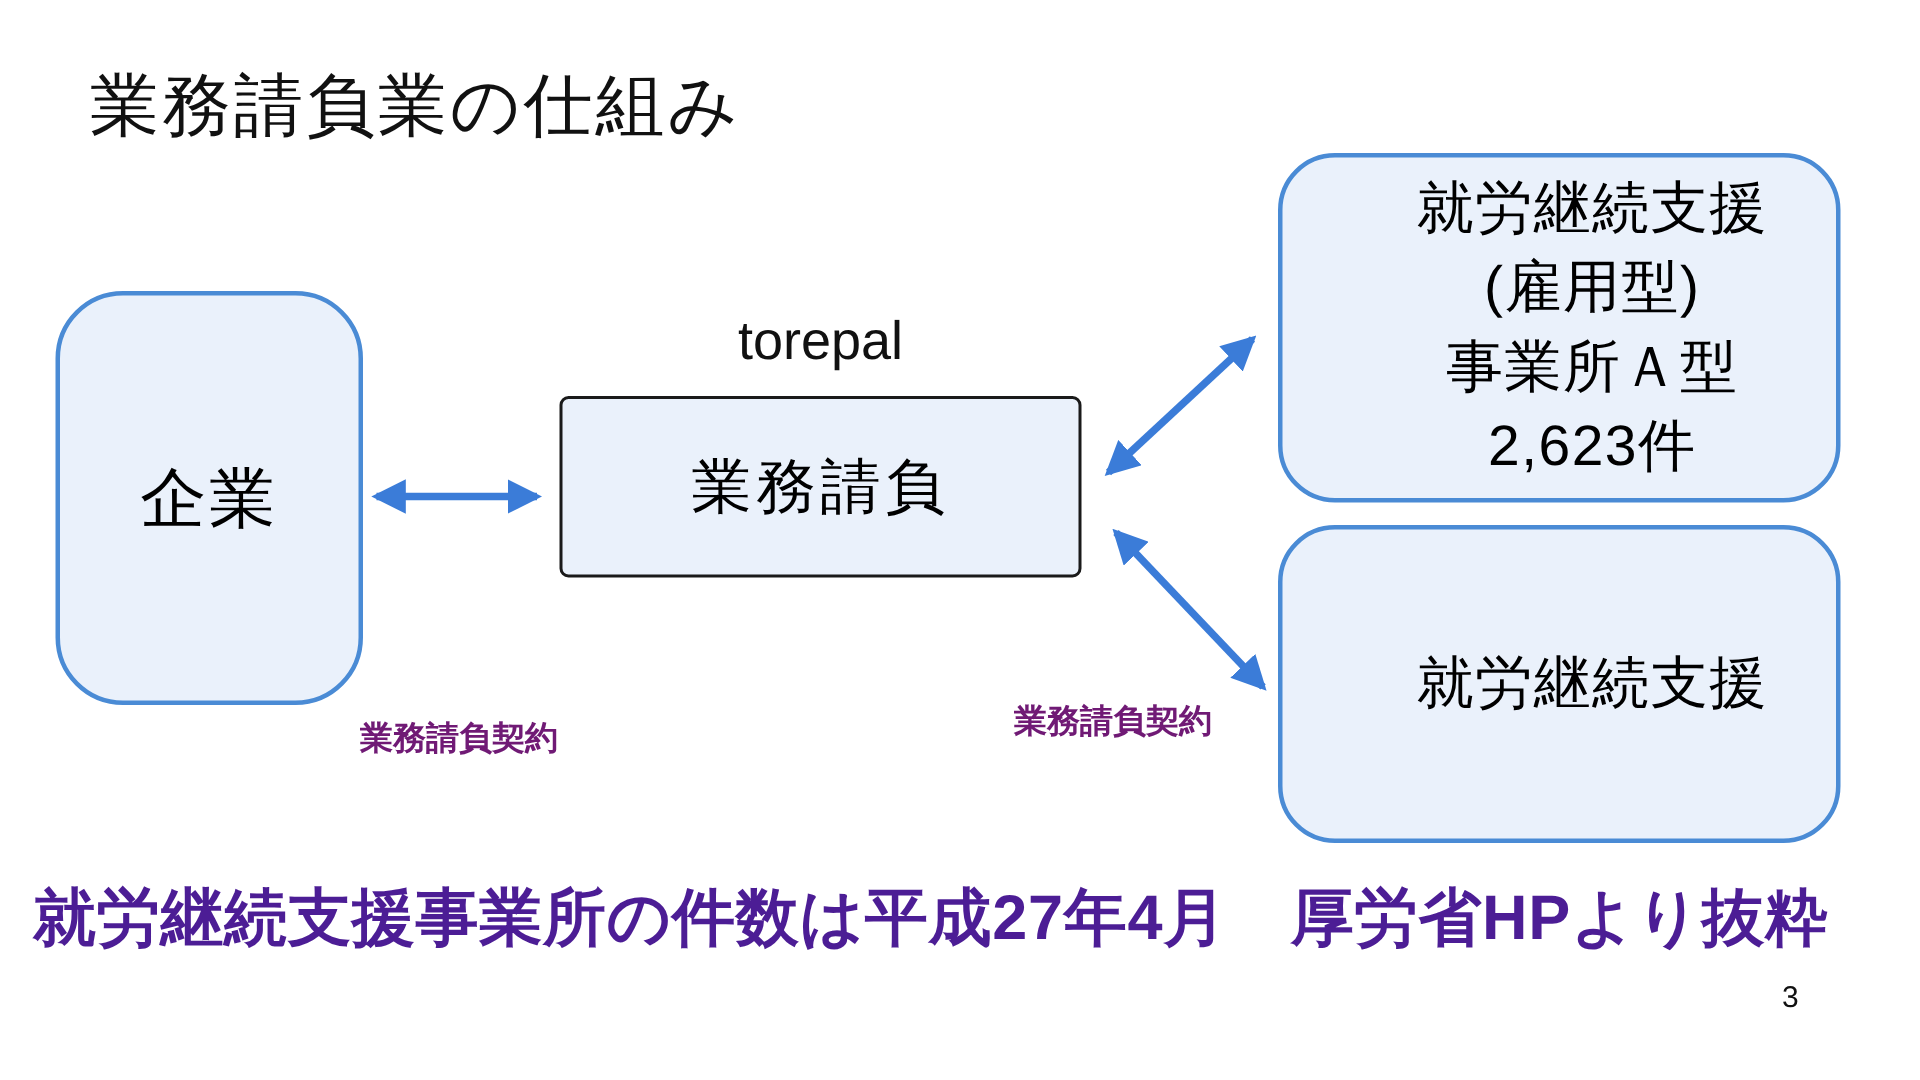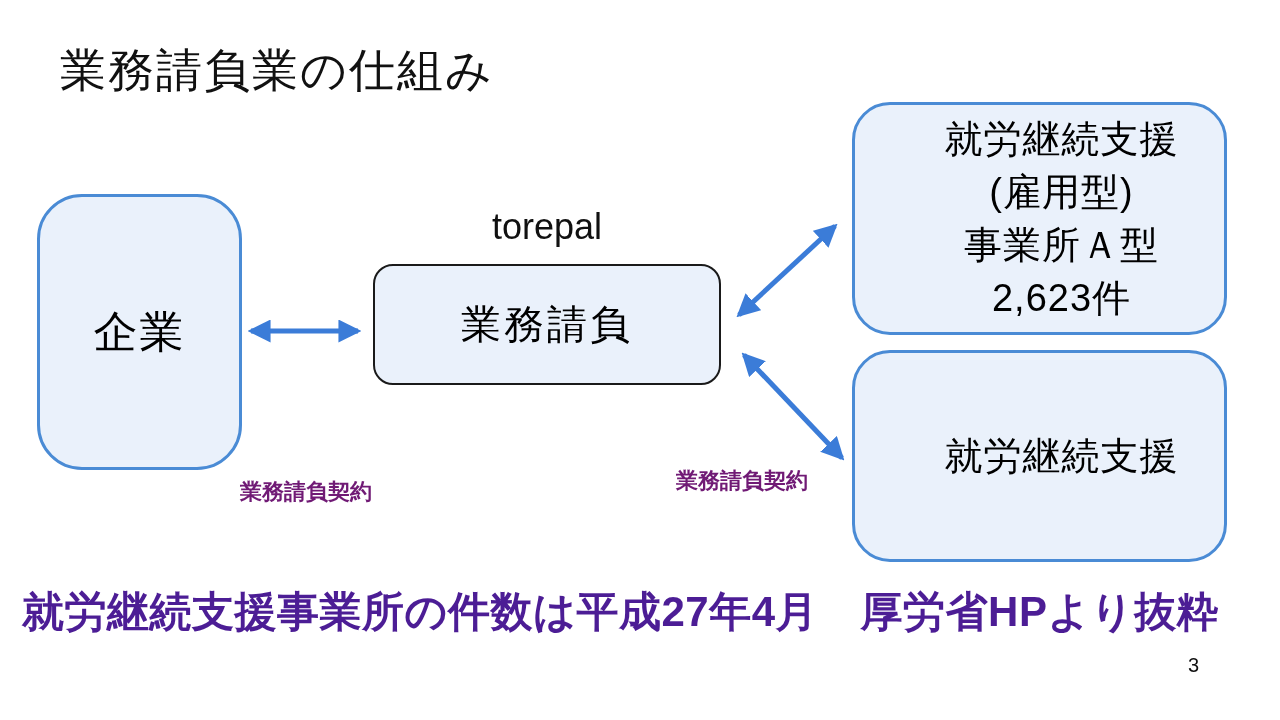--- a/index.html
+++ b/index.html
@@ -36,21 +36,21 @@
     left: 37px; top: 194px;
     width: 205px; height: 276px;
     border-radius: 45px;
     font-size: 44px;
     letter-spacing: 2px;
   }
   .contractor-box {
     left: 373px; top: 264px;
     width: 348px; height: 121px;
     border: 2.5px solid #1A1A1A;
-    border-radius: 20px;
+    border-radius: 6px;
     font-size: 40px;
     letter-spacing: 3px;
   }
   .torepal-caption {
     position: absolute;
     left: 373px; top: 206px;
     width: 348px;
     text-align: center;
     font-size: 36px;
     color: #111111;

